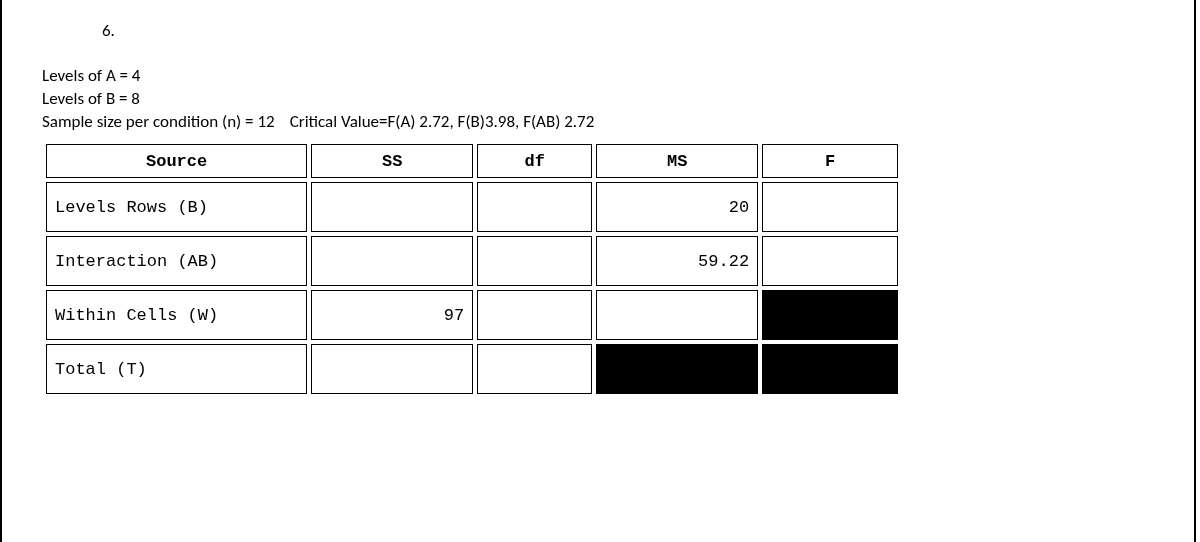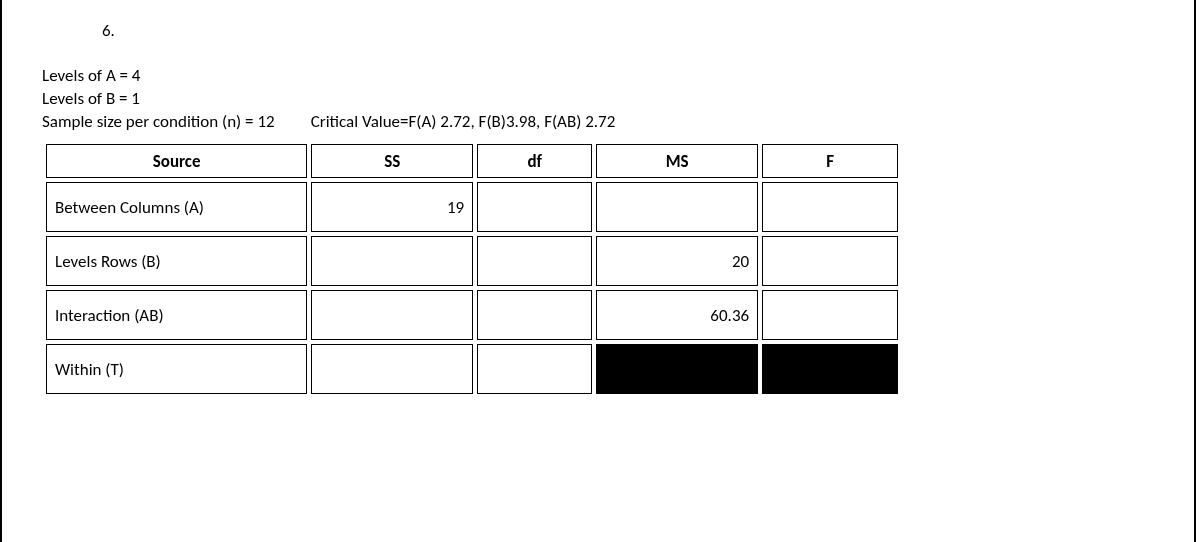--- a/index.html
+++ b/index.html
@@ -27,35 +27,36 @@
     display: flex;
     margin-left: 60px;
     margin-bottom: 24px;
     gap: 14px;
   }
   .info-line {
     margin-bottom: 2px;
   }
   .info-row {
     display: flex;
-    gap: 36px;
+    gap: 15px;
     margin-bottom: 8px;
   }
   table.anova {
     border-collapse: separate;
     border-spacing: 4px;
     width: 860px;
     table-layout: fixed;
   }
   table.anova td, table.anova th {
     border: 1.5px solid #000;
     height: 50px;
     padding: 4px 8px;
     box-sizing: border-box;
     vertical-align: middle;
+    font-family: Liberation Mono, monospace;
   }
   table.anova th {
     font-weight: bold;
     text-align: center;
     height: 34px;
   }
   .col-source { width: 250px; }
   .col-ss { width: 155px; }
   .col-df { width: 110px; }
   .col-ms { width: 155px; }
@@ -67,21 +68,21 @@
 </head>
 <body>
 
 <div class="page">
 
   <div class="q-line">
     <span>6.</span>
   </div>
 
   <div class="info-line">Levels of A  = 4</div>
-  <div class="info-line">Levels of B  = 1</div>
+  <div class="info-line">Levels of B  = 8</div>
   <div class="info-row">
     <span>Sample size per condition (n) = 12</span>
     <span>Critical Value=F(A) 2.72, F(B)3.98, F(AB) 2.72</span>
   </div>
 
   <table class="anova">
     <colgroup>
       <col class="col-source">
         <col class="col-ss">
         <col class="col-df">
@@ -90,42 +91,42 @@
     </colgroup>
     <tbody>
         <tr>
       <th>Source</th>
       <th>SS</th>
       <th>df</th>
       <th>MS</th>
       <th>F</th>
     </tr>
     <tr>
-      <td class="txt-left">Between Columns (A)</td>
-      <td class="txt-right">19</td>
-      <td class="txt-right"></td>
-      <td class="txt-right"></td>
-      <td class="txt-right"></td>
-    </tr>
-    <tr>
       <td class="txt-left">Levels Rows (B)</td>
       <td class="txt-right"></td>
       <td class="txt-right"></td>
       <td class="txt-right">20</td>
       <td class="txt-right"></td>
     </tr>
     <tr>
       <td class="txt-left">Interaction (AB)</td>
       <td class="txt-right"></td>
       <td class="txt-right"></td>
-      <td class="txt-right">60.36</td>
+      <td class="txt-right">59.22</td>
       <td class="txt-right"></td>
     </tr>
     <tr>
-      <td class="txt-left">Within (T)</td>
+      <td class="txt-left">Within Cells (W)</td>
+      <td class="txt-right">97</td>
+      <td class="txt-right"></td>
+      <td class="txt-right"></td>
+      <td class="black-cell"></td>
+    </tr>
+    <tr>
+      <td class="txt-left">Total (T)</td>
       <td class="txt-right"></td>
       <td class="txt-right"></td>
       <td class="black-cell"></td>
       <td class="black-cell"></td>
     </tr>
   </tbody>
     </table>
 
 </div>
 

